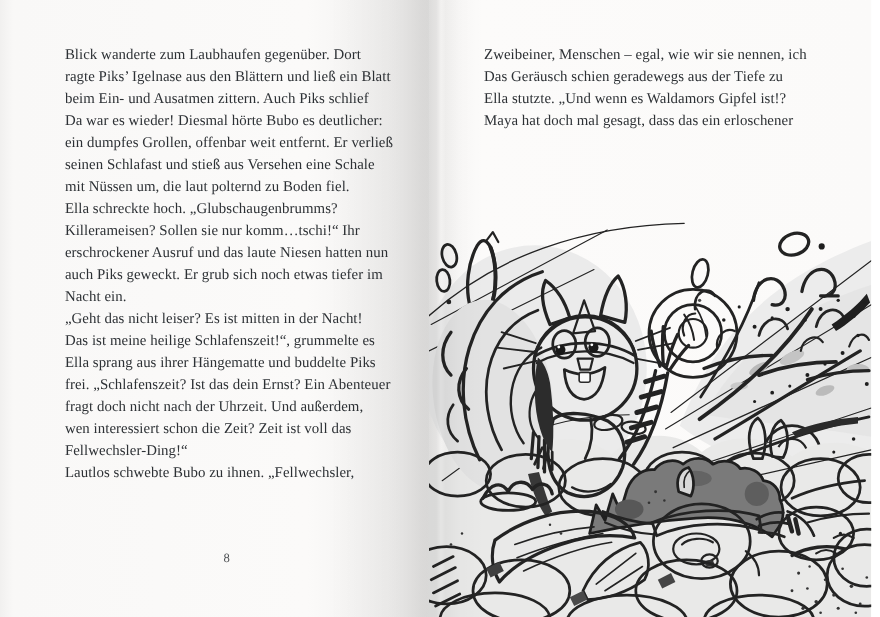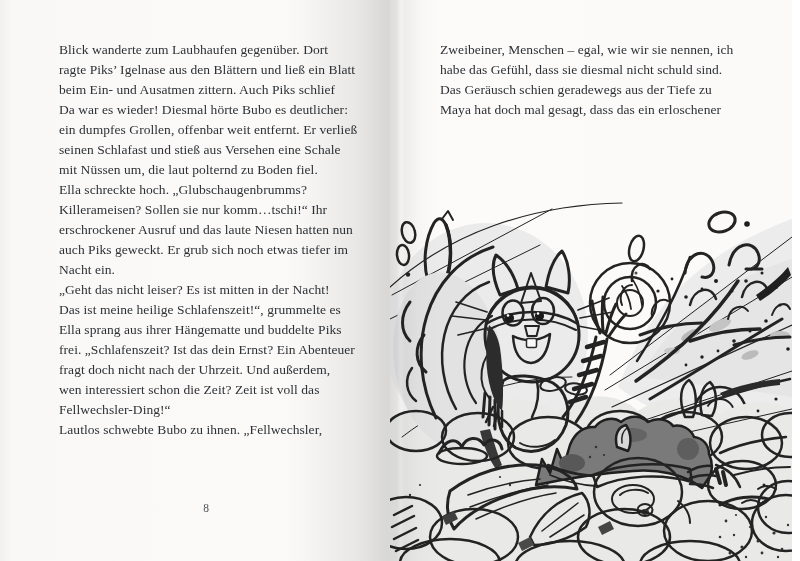--- a/index.html
+++ b/index.html
@@ -44,22 +44,22 @@
         <div class="line">wen interessiert schon die Zeit? Zeit ist voll das</div>
         <div class="line">Fellwechsler-Ding!“</div>
         <div class="line">Lautlos schwebte Bubo zu ihnen. „Fellwechsler,</div>
       </div>
     <div class="pagenum">8</div>
   </div>
 
   <div class="page page-right">
     <div class="textblock right-text">
         <div class="line">Zweibeiner, Menschen – egal, wie wir sie nennen, ich</div>
-        <div class="line">habe das Gefühl, dass sie diesmal nicht schuld sind.</div>
         <div class="line">Das Geräusch schien geradewegs aus der Tiefe zu</div>
+        <div class="line">Ella stutzte. „Und wenn es Waldamors Gipfel ist!?</div>
         <div class="line">Maya hat doch mal gesagt, dass das ein erloschener</div>
       </div>
 
     <div class="illustration">
       <svg width="402" height="376" viewBox="0 0 402 376" role="img" aria-label="Pencil sketch: a startled squirrel with a flying cap bursts from a leaf pile amid a big splash of flying leaves and droplets; below, a hedgehog with a sleep mask dozes in the leaves">
 
         <g>
           <path d="M228 202 C256 130 300 72 402 34 L402 272 C328 252 266 232 228 202 Z" fill="#ececec"></path>
           <path d="M250 192 C280 140 320 100 402 74 L402 212 C340 202 288 198 250 192 Z" fill="#e3e3e3" opacity="0.75"></path>
           <ellipse cx="96" cy="150" rx="102" ry="112" fill="#ebebeb"></ellipse>

